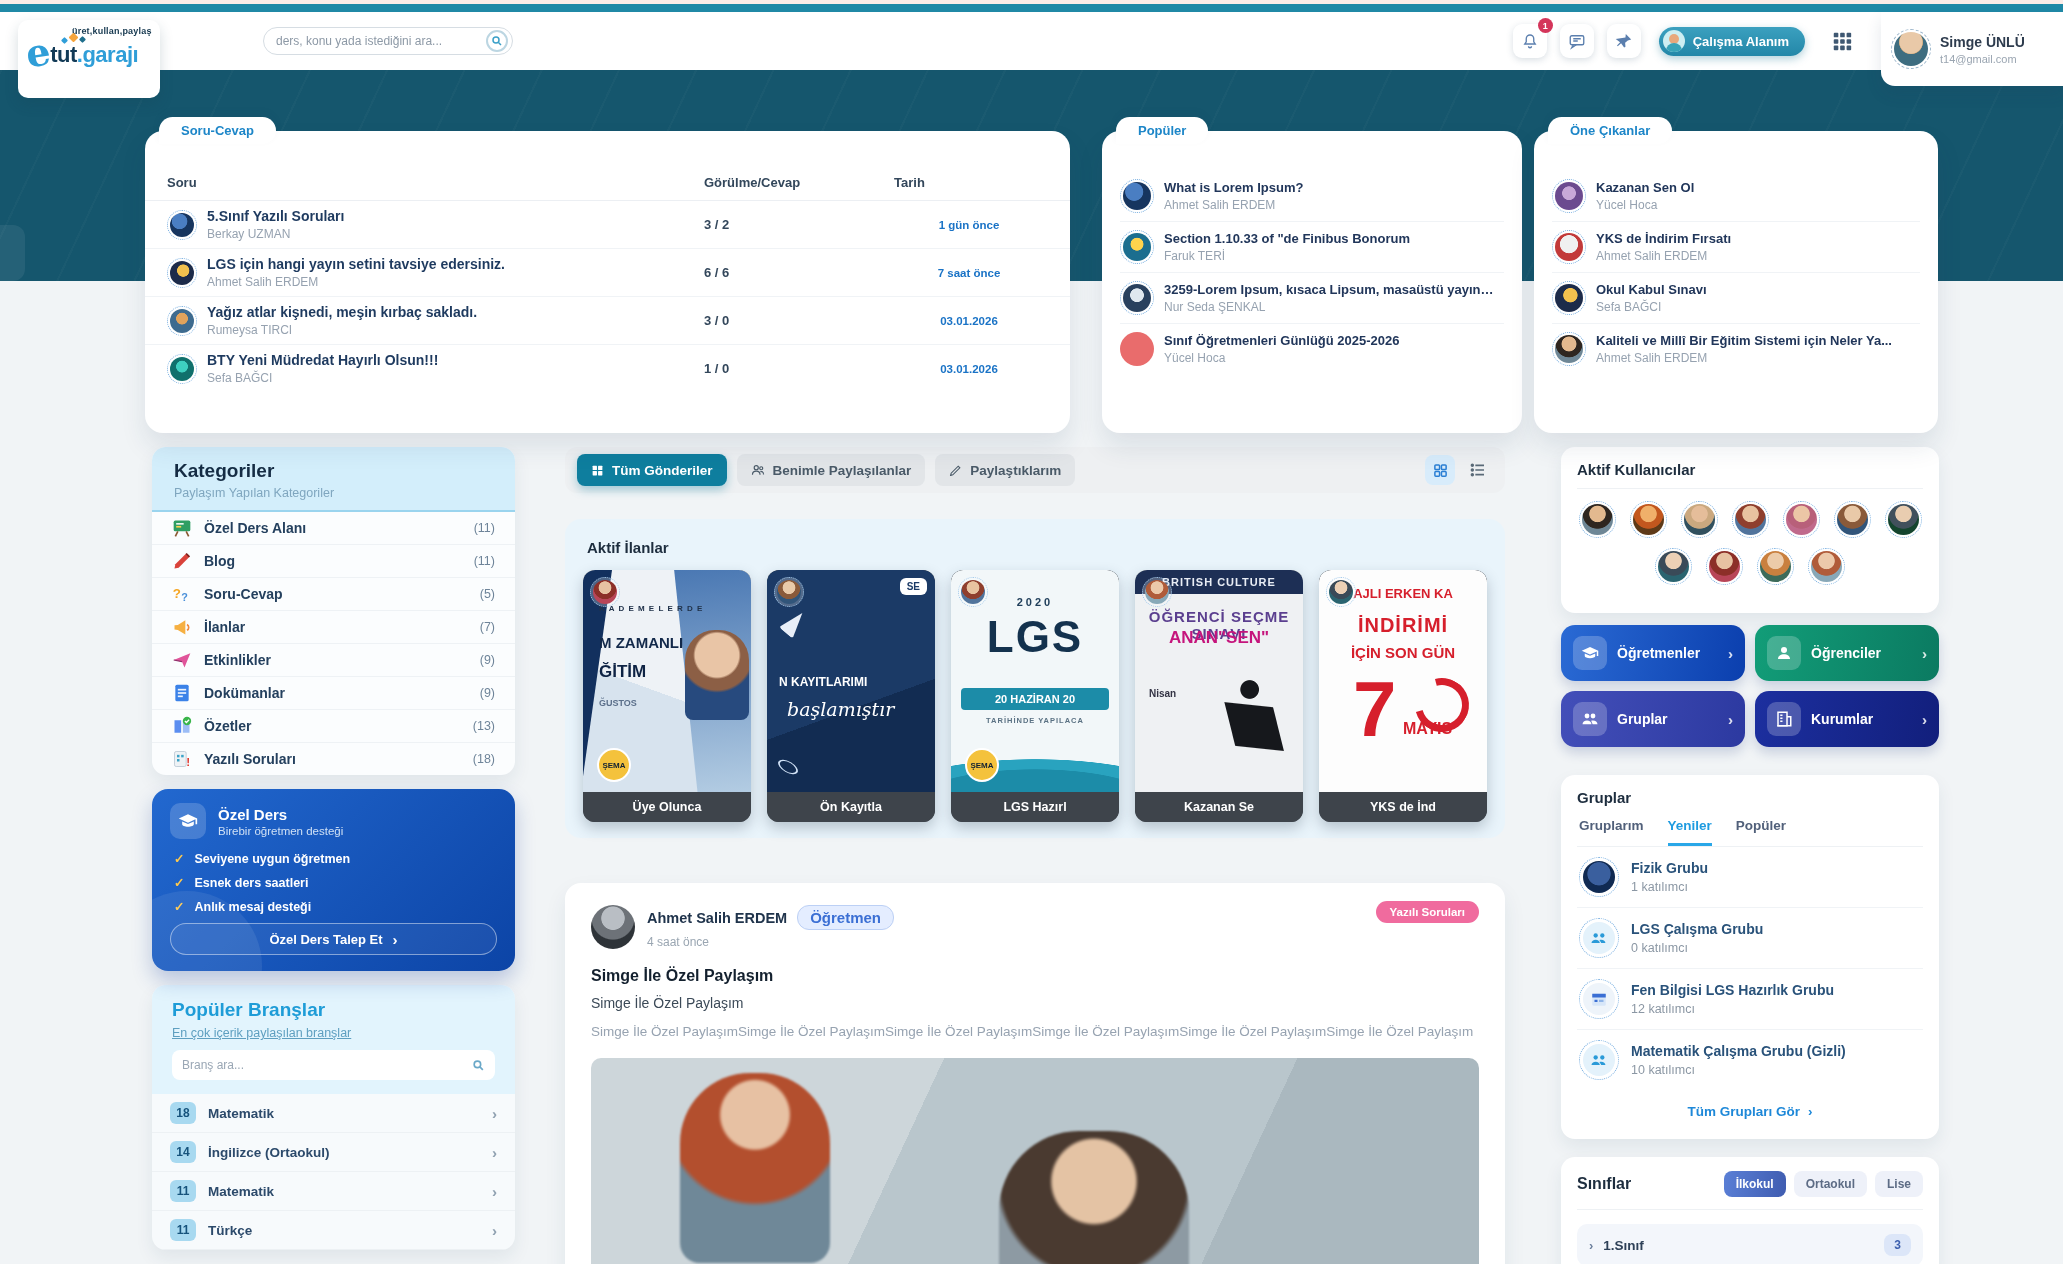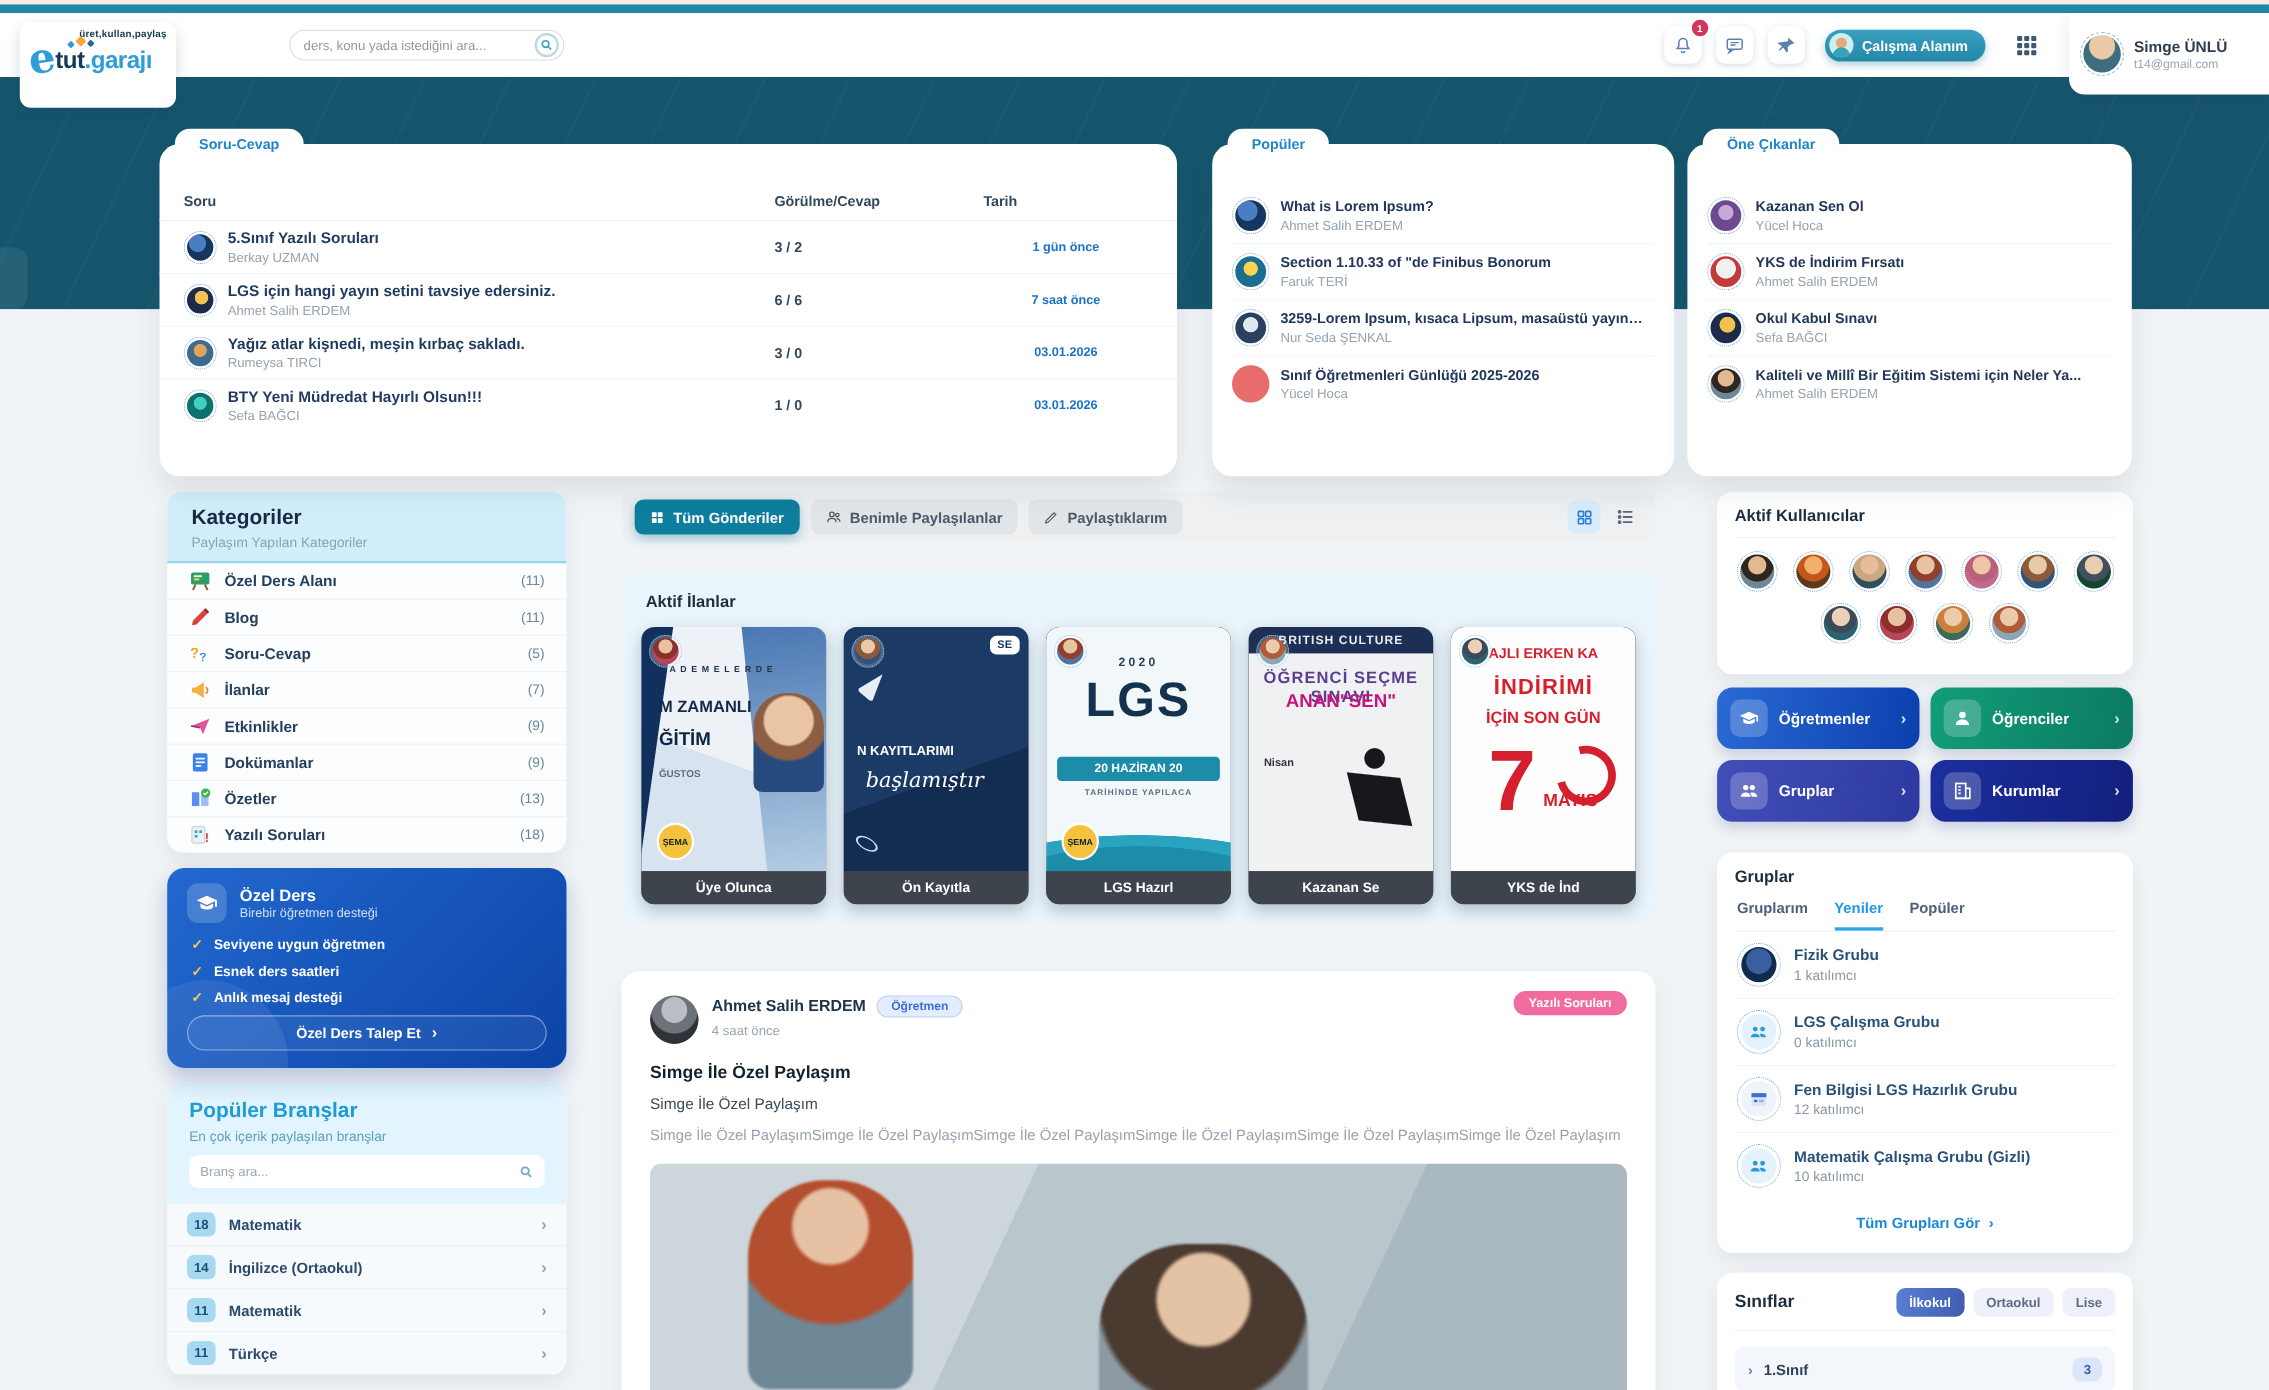--- a/index.html
+++ b/index.html
@@ -125,21 +125,21 @@
   .lesson-feat::before { content:"✓"; color:#ffc94d; margin-right:10px; font-weight:bold; }
   .lesson-btn { position:relative; margin-top:4px; height:32px; border:1px solid rgba(255,255,255,.45); border-radius:16px;
                 display:flex; align-items:center; justify-content:center; font-size:13px; font-weight:bold; color:#fff;
                 background:rgba(255,255,255,.06); z-index:2; }
   .lesson-btn::after { content:"›"; margin-left:10px; font-size:15px; }
 
   
   .branch-card { margin-top:14px; border-radius:14px; overflow:hidden; box-shadow:0 8px 18px rgba(30,60,90,.08); background:#f7fafc; }
   .branch-head { background:#e2f4fd; padding:14px 20px 14px; }
   .branch-title { font-size:19px; font-weight:bold; color:#1e9cd7; }
-  .branch-sub { font-size:12.5px; color:#5e9fc0; margin-top:5px; }
+  .branch-sub { font-size:12.5px; color:#5e9fc0; margin-top:5px;text-decoration:underline; }
   .branch-search { margin-top:10px; height:30px; background:#fff; border-radius:8px; display:flex; align-items:center; padding:0 10px; }
   .branch-search input { border:none; outline:none; flex:1; font-size:12px; color:#3c4a58; background:transparent; font-family:inherit; }
   .branch-search input::placeholder { color:#9aa7b5; }
   .branch-item { display:flex; align-items:center; padding:8px 18px; border-bottom:1px solid #edf1f4; }
   .branch-badge { min-width:26px; height:22px; border-radius:6px; background:#a8d9f0; color:#16537c; font-size:12px; font-weight:bold;
                   display:flex; align-items:center; justify-content:center; margin-right:12px; padding:4px 4px; }
   .branch-label { flex:1; font-size:13.5px; font-weight:bold; color:#2c4a6b; }
   .branch-chev { color:#8fa0b0; font-size:15px; font-weight:bold; }
 
   
@@ -210,21 +210,21 @@
   .art-e .arrow { position:absolute; right:18px; top:108px; width:54px; height:54px; border:7px solid #d61f2c; border-left-color:transparent; border-radius:50%; transform:rotate(30deg); }
 
   
   .post-card { margin-top:45px; background:#fff; border-radius:16px; box-shadow:0 10px 22px rgba(30,60,90,.08); padding:22px 26px; position:relative; }
   .post-head { display:flex; align-items:flex-start; }
   .post-ava { width:44px; height:44px; border-radius:50%; flex:none;
               background:radial-gradient(circle at 50% 30%, #b9bec4 0 30%, #6d7278 32% 55%, #2e3338 58% 100%); }
   .post-meta { margin-left:12px; flex:1; }
   .post-name-row { display:flex; align-items:center; }
   .post-name { font-size:14.5px; font-weight:bold; color:#20344c; }
-  .role-badge { margin-left:10px; background:#e4edff; border:1px solid #bcd0f5; color:#3b6fd4; font-size:11px; font-weight:bold;
+  .role-badge { margin-left:10px; background:#e4edff; border:1px solid #bcd0f5; color:#3b6fd4; font-size:15px; font-weight:bold;
                 border-radius:12px; padding:3px 12px; }
   .post-time { font-size:12px; color:#9aa6b2; margin-top:5px; }
   .post-tag { position:absolute; right:26px; top:18px; background:#f06b9e; color:#fff; font-size:11.5px; font-weight:bold;
               border-radius:12px; padding:5px 14px; }
   .post-title { margin-top:18px; font-size:16px; font-weight:bold; color:#13202e; }
   .post-sub { margin-top:10px; font-size:14px; color:#3c4a58; }
   .post-body { margin-top:12px; font-size:13.5px; color:#97a3b1; line-height:1.4; }
   .post-img { margin-top:16px; height:260px; border-radius:10px; position:relative; overflow:hidden;
               background:linear-gradient(115deg,#cdd6da 0 35%, #b9c6cc 35% 70%, #aab8bf 70% 100%); }
   .post-img::before { content:""; position:absolute; left:10%; top:6%; width:150px; height:190px; border-radius:70px 70px 20px 20px;

